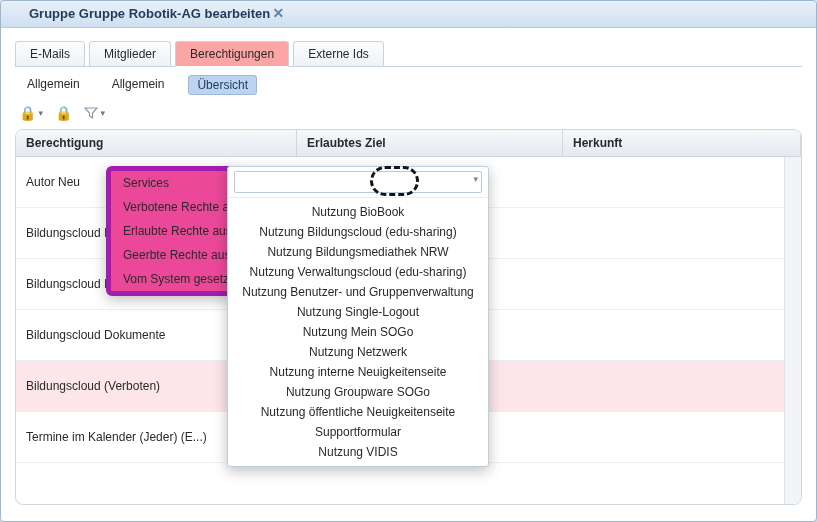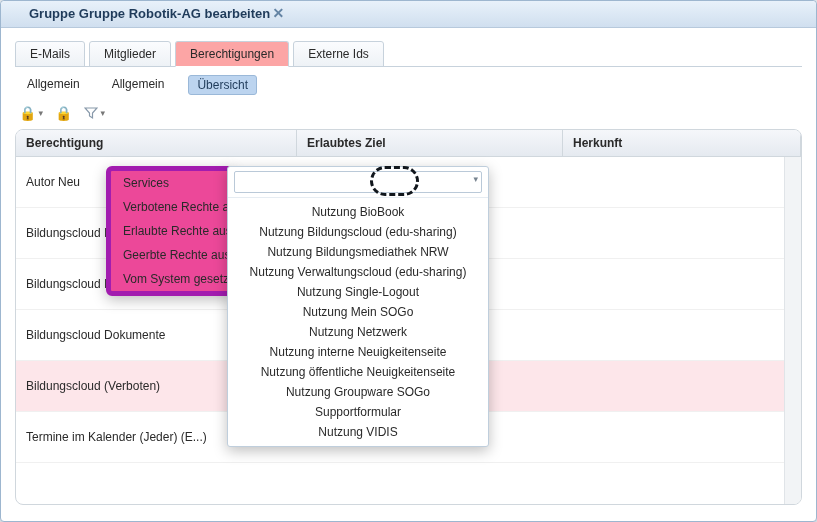--- a/index.html
+++ b/index.html
@@ -135,26 +135,27 @@
   <div class="svcwrap" style="left:226px;top:165px;width:260px;">
     <div class="svcinputrow" style="position:relative;">
       <input class="svcinput" value="" style="">
       <span style="position:absolute;right:10px;top:7px;font-size:9px;color:#77838f;cursor:pointer;">▾</span>
     </div>
     <div class="svclist" id="svc-list">
         <div class="si">Nutzung BioBook</div>
         <div class="si">Nutzung Bildungscloud (edu-sharing)</div>
         <div class="si">Nutzung Bildungsmediathek NRW</div>
         <div class="si">Nutzung Verwaltungscloud (edu-sharing)</div>
+        <div class="si">Nutzung Benutzer- und Gruppenverwaltung</div>
         <div class="si">Nutzung Single-Logout</div>
         <div class="si">Nutzung Mein SOGo</div>
         <div class="si">Nutzung Netzwerk</div>
         <div class="si">Nutzung interne Neuigkeitenseite</div>
+        <div class="si">Nutzung Groupware SOGo</div>
         <div class="si">Nutzung öffentliche Neuigkeitenseite</div>
-        <div class="si">Nutzung Groupware SOGo</div>
         <div class="si">Supportformular</div>
         <div class="si">Nutzung VIDIS</div>
       </div>
   </div>
 
   <div class="highlight-ring" style="left:369px;top:165px;width:43px;height:24px;"></div>
 
 </div>
 
 </body></html>

